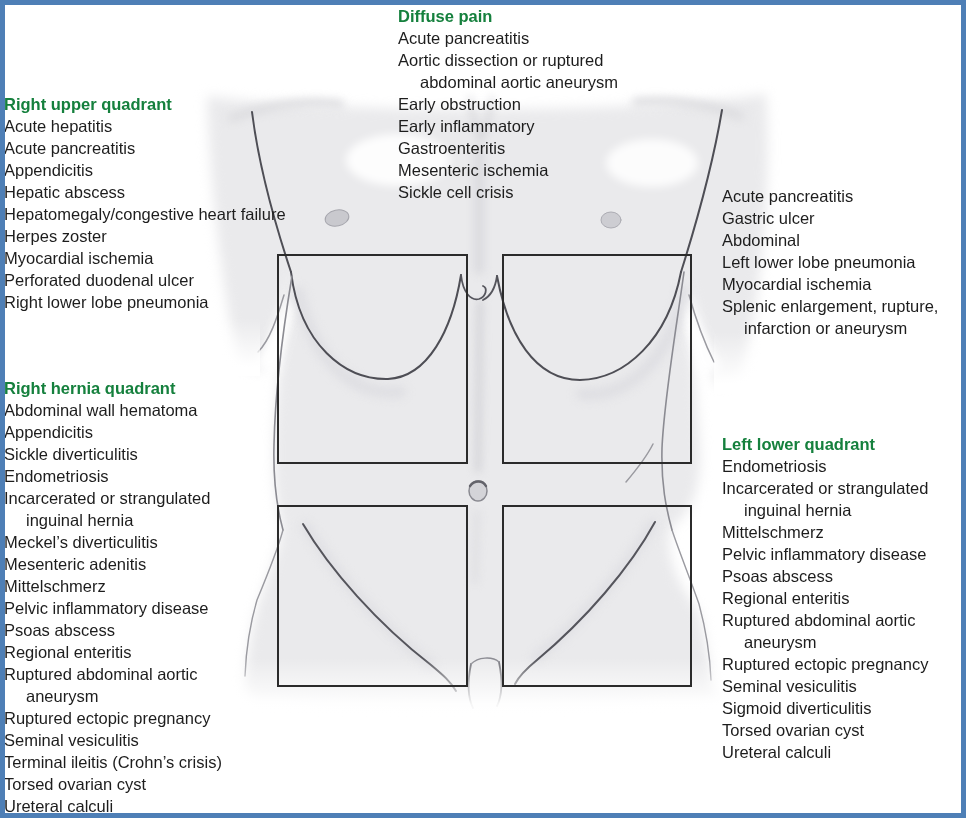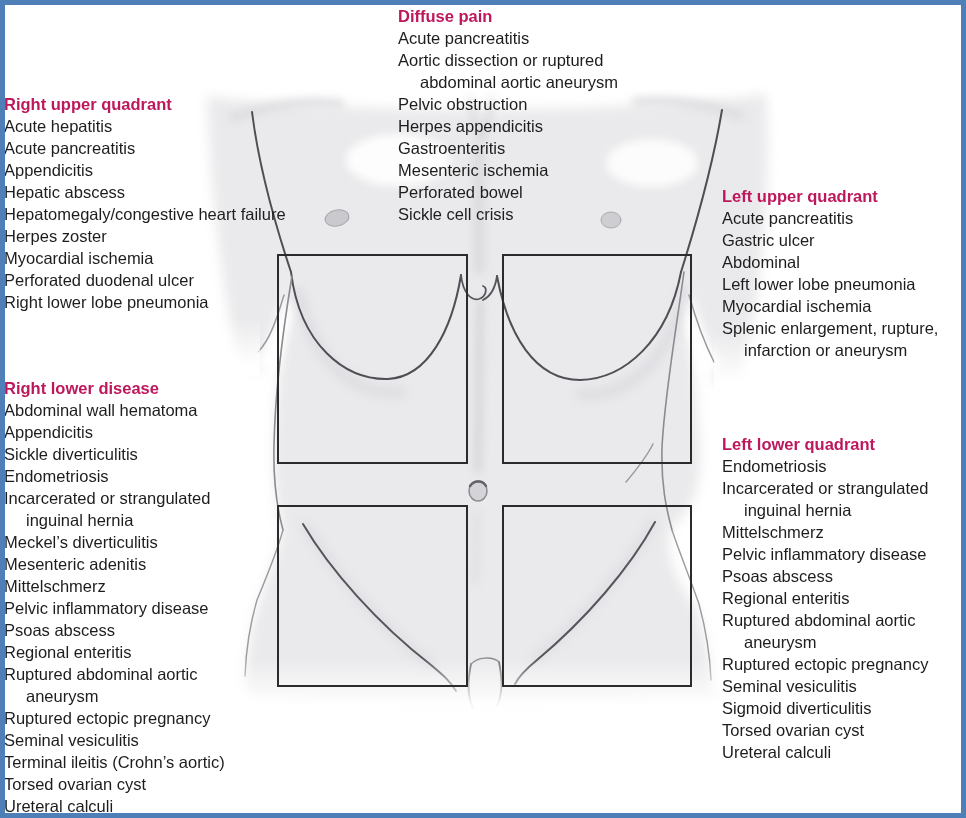--- a/index.html
+++ b/index.html
@@ -14,21 +14,21 @@
   .fade-arm-l{position:absolute;left:198px;top:318px;width:62px;height:58px;z-index:2;
     background:linear-gradient(to bottom,rgba(255,255,255,0),#ffffff 85%);}
   .fade-arm-r{position:absolute;left:714px;top:332px;width:64px;height:62px;z-index:2;
     background:linear-gradient(to bottom,rgba(255,255,255,0),#ffffff 85%);}
   .qbox{position:absolute;border:2px solid #2b2b2b;z-index:3;background:transparent;}
   .qbox.ru{left:277px;top:254px;width:187px;height:206px;}
   .qbox.lu{left:502px;top:254px;width:186px;height:206px;}
   .qbox.rl{left:277px;top:505px;width:187px;height:178px;}
   .qbox.ll{left:502px;top:505px;width:186px;height:178px;}
   .tblock{position:absolute;z-index:4;font-size:16.5px;line-height:22px;}
-  .tblock h3{margin:0;font-size:16.5px;line-height:22px;font-weight:bold;color:#be185d;}
+  .tblock h3{margin:0;font-size:16.5px;line-height:22px;font-weight:bold;color:#15803d;}
   .tblock ul{list-style:none;margin:0;padding:0;}
   .tblock li{padding-left:22px;text-indent:-22px;}
   .b-diffuse{left:398px;top:5px;width:264px;}
   .b-ruq{left:4px;top:93px;width:338px;}
   .b-luq{left:722px;top:185px;width:242px;}
   .b-rlq{left:4px;top:377px;width:258px;}
   .b-llq{left:722px;top:433px;width:240px;}
 </style>
 </head>
 <body>
@@ -103,74 +103,72 @@
   <div class="qbox ru"></div>
   <div class="qbox lu"></div>
   <div class="qbox rl"></div>
   <div class="qbox ll"></div>
 
   <div class="tblock b-diffuse">
     <h3>Diffuse pain</h3>
     <ul>
       <li>Acute pancreatitis</li>
       <li>Aortic dissection or ruptured abdominal aortic aneurysm</li>
-      <li>Pelvic obstruction</li>
-      <li>Herpes appendicitis</li>
+      <li>Early obstruction</li>
+      <li>Early inflammatory</li>
       <li>Gastroenteritis</li>
       <li>Mesenteric ischemia</li>
-      <li>Perforated bowel</li>
       <li>Sickle cell crisis</li>
     </ul>
   </div>
 
   <div class="tblock b-ruq">
     <h3>Right upper quadrant</h3>
     <ul>
       <li>Acute hepatitis</li>
       <li>Acute pancreatitis</li>
       <li>Appendicitis</li>
       <li>Hepatic abscess</li>
       <li>Hepatomegaly/congestive heart failure</li>
       <li>Herpes zoster</li>
       <li>Myocardial ischemia</li>
       <li>Perforated duodenal ulcer</li>
       <li>Right lower lobe pneumonia</li>
     </ul>
   </div>
 
   <div class="tblock b-luq">
-    <h3>Left upper quadrant</h3>
     <ul>
       <li>Acute pancreatitis</li>
       <li>Gastric ulcer</li>
       <li>Abdominal</li>
       <li>Left lower lobe pneumonia</li>
       <li>Myocardial ischemia</li>
       <li>Splenic enlargement, rupture, infarction or aneurysm</li>
     </ul>
   </div>
 
   <div class="tblock b-rlq">
-    <h3>Right lower disease</h3>
+    <h3>Right hernia quadrant</h3>
     <ul>
       <li>Abdominal wall hematoma</li>
       <li>Appendicitis</li>
       <li>Sickle diverticulitis</li>
       <li>Endometriosis</li>
       <li>Incarcerated or strangulated inguinal hernia</li>
       <li>Meckel’s diverticulitis</li>
       <li>Mesenteric adenitis</li>
       <li>Mittelschmerz</li>
       <li>Pelvic inflammatory disease</li>
       <li>Psoas abscess</li>
       <li>Regional enteritis</li>
       <li>Ruptured abdominal aortic aneurysm</li>
       <li>Ruptured ectopic pregnancy</li>
       <li>Seminal vesiculitis</li>
-      <li>Terminal ileitis (Crohn’s aortic)</li>
+      <li>Terminal ileitis (Crohn’s crisis)</li>
       <li>Torsed ovarian cyst</li>
       <li>Ureteral calculi</li>
     </ul>
   </div>
 
   <div class="tblock b-llq">
     <h3>Left lower quadrant</h3>
     <ul>
       <li>Endometriosis</li>
       <li>Incarcerated or strangulated inguinal hernia</li>

